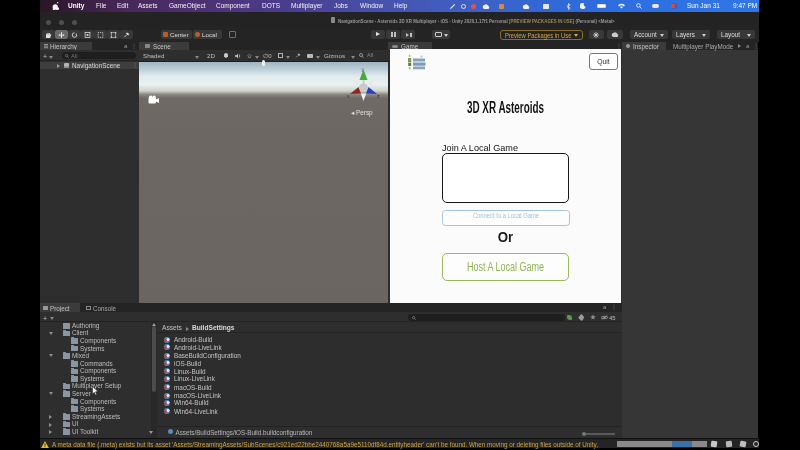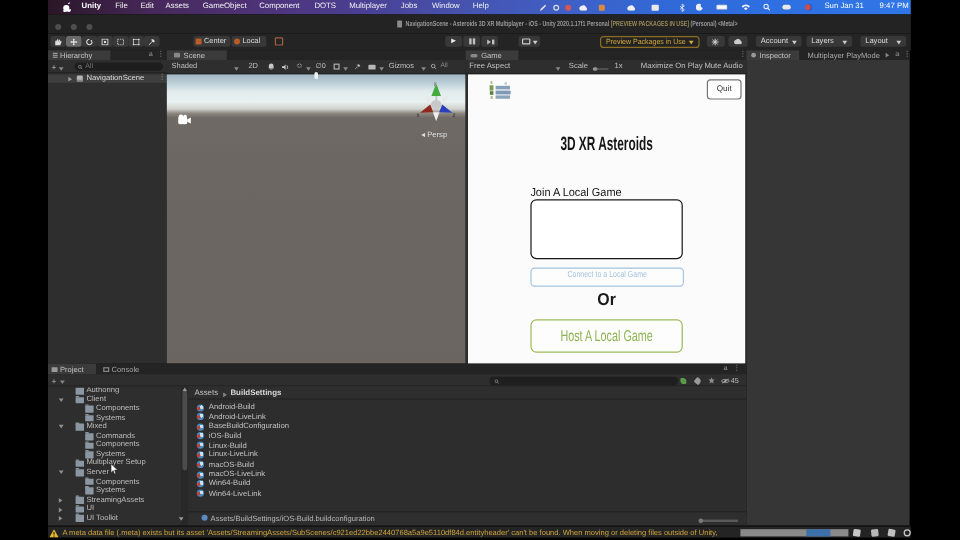--- a/index.html
+++ b/index.html
@@ -274,21 +274,21 @@
   <div class="a" style="left:0;top:8px;width:234px;height:12px;background:#2e2e2e;border-bottom:1px solid #1f1f1f;"></div>
   <div class="a tx" style="left:3px;top:11px;font-size:6.4px;color:#c0c0c0;">Free Aspect</div>
   <div class="a tr-d" style="left:75px;top:13.5px;"></div>
   <div class="a tx" style="left:86px;top:11px;font-size:6.4px;color:#c0c0c0;">Scale</div>
   <div class="a" style="left:106px;top:13.5px;width:3.5px;height:3.5px;border-radius:50%;background:#999;"></div>
   <div class="a" style="left:109px;top:15px;width:10px;height:1px;background:#666;"></div>
   <div class="a tx" style="left:124px;top:11px;font-size:6.4px;color:#c0c0c0;">1x</div>
   <div class="a tx" style="left:146px;top:11px;font-size:6.4px;color:#c0c0c0;">Maximize On Play</div>
   <div class="a tx" style="left:199px;top:11px;font-size:6.4px;color:#c0c0c0;">Mute Audio</div>
 
-  <div class="a" id="gview" style="left:2px;top:20px;width:231px;height:302px;background:#fbfbfb;">
+  <div class="a" id="gview" style="left:2px;top:7px;width:231px;height:302px;background:#fbfbfb;">
 
     <svg class="a" style="left:17px;top:5px;" width="19" height="17" viewBox="0 0 19 17">
       <rect x="1.8" y="0.5" width="1.6" height="2.5" fill="#aabf90" rx="0.5"></rect>
       <rect x="1" y="4" width="3.2" height="4.5" fill="#7f9a53"></rect>
       <rect x="1.2" y="9" width="3" height="3" fill="#5d7f3d"></rect>
       <rect x="1.8" y="13" width="1.8" height="2.5" fill="#aabf90" rx="0.5"></rect>
       <rect x="13.5" y="1.5" width="2" height="2" fill="#b9c9d6"></rect>
       <rect x="6" y="4.5" width="12" height="3" fill="#85a0ba"></rect>
       <rect x="6" y="8.5" width="12.5" height="3.2" fill="#7e9ab6"></rect>
       <rect x="6" y="12.5" width="12" height="2.8" fill="#8aa4bc"></rect>

